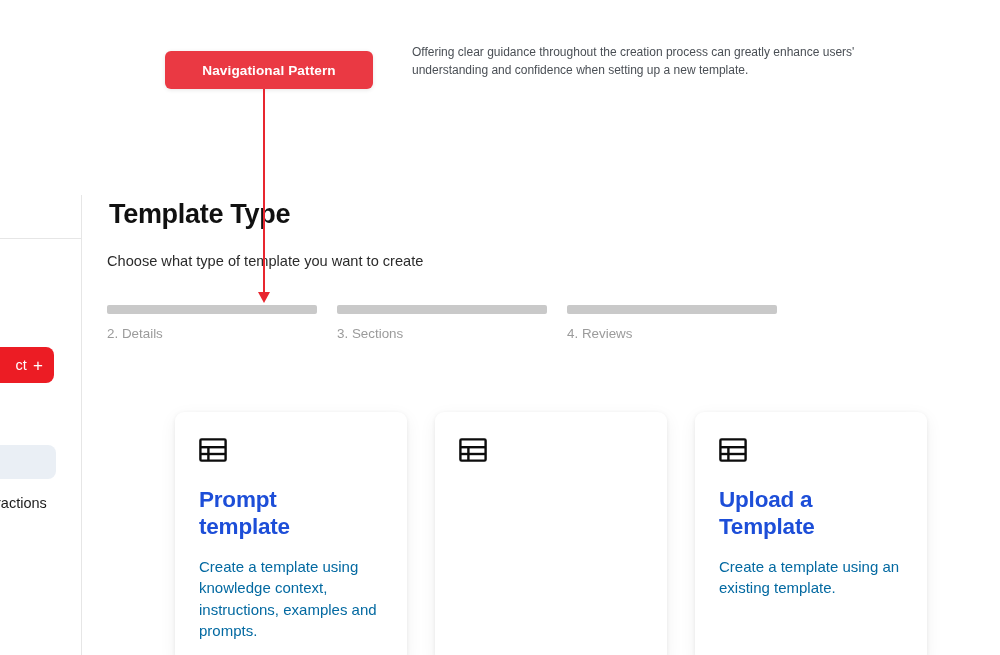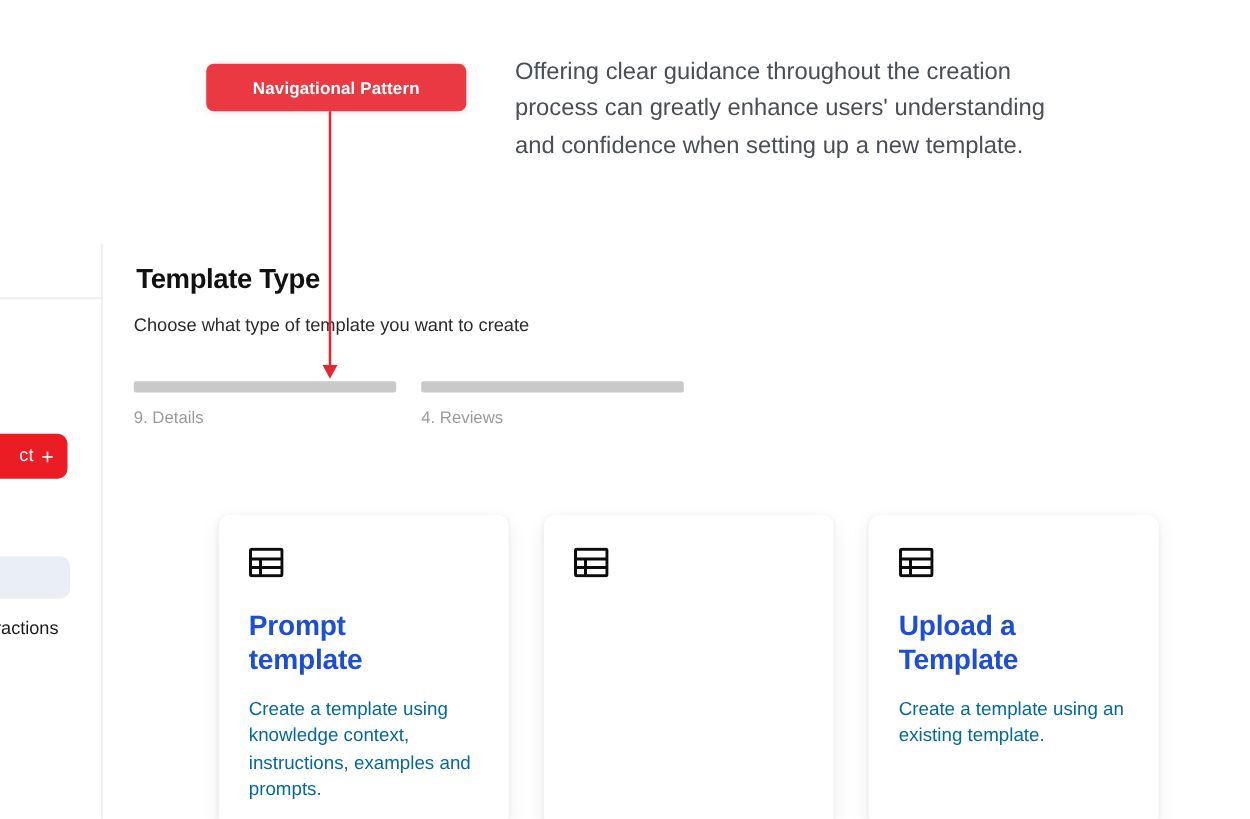--- a/index.html
+++ b/index.html
@@ -83,22 +83,22 @@
     left: 83px;
     top: 195px;
     width: 917px;
     height: 460px;
     background: #ffffff;
   }
 
   .page-title {
     position: absolute;
     left: 26px;
-    top: 15px;
-    font-size: 22px;
+    top: 4px;
+    font-size: 27px;
     font-weight: 700;
     letter-spacing: -.3px;
     color: #111111;
   }
   .page-subtitle {
     position: absolute;
     left: 24px;
     top: 58px;
     font-size: 14.6px;
     color: #2b2b2b;
@@ -188,21 +188,21 @@
     font-size: 13.6px;
     font-weight: 700;
     letter-spacing: .1px;
     text-align: center;
   }
   .annotation-text {
     position: absolute;
     left: 412px;
     top: 43px;
     width: 448px;
-    font-size: 19px;
+    font-size: 12px;
     line-height: 1.54;
     color: #4a4f55;
   }
   .arrow-line {
     position: absolute;
     left: 263px;
     top: 89px;
     width: 1.6px;
     height: 205px;
     background: #e8262f;
@@ -235,21 +235,25 @@
 </div>
 
 <div class="main">
 
   <div class="page-title">Template Type</div>
   <div class="page-subtitle">Choose what type of template you want to create</div>
 
   <div class="stepper">
     <div class="step">
       <div class="step-bar"></div>
-      <div class="step-label">9. Details</div>
+      <div class="step-label">2. Details</div>
+    </div>
+    <div class="step">
+      <div class="step-bar"></div>
+      <div class="step-label">3. Sections</div>
     </div>
     <div class="step">
       <div class="step-bar"></div>
       <div class="step-label">4. Reviews</div>
     </div>
   </div>
 
   <div class="cards">
 
     <div class="card">

